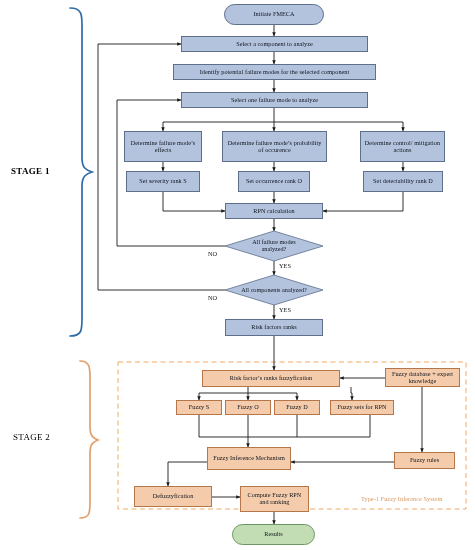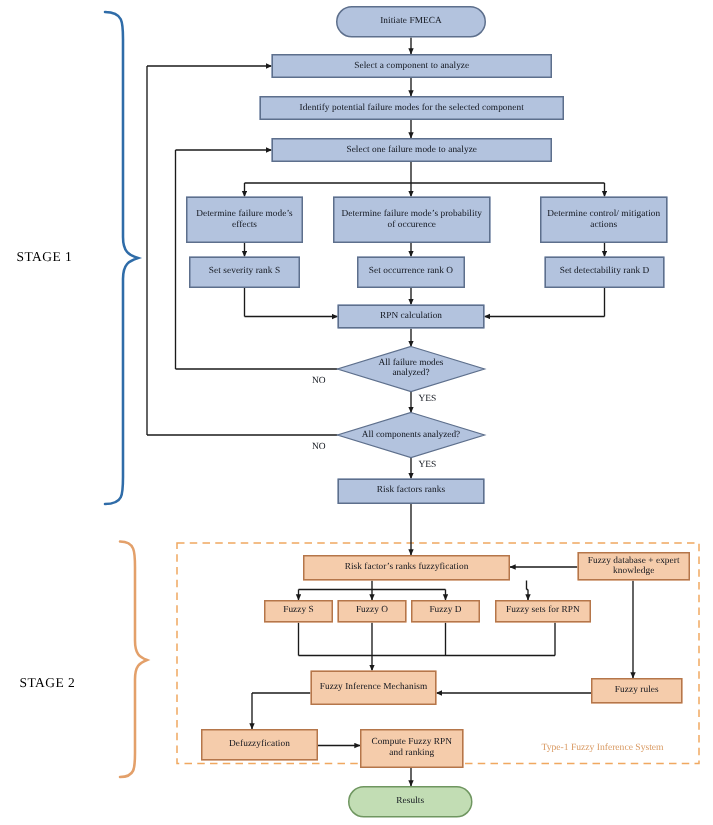--- a/index.html
+++ b/index.html
@@ -179,22 +179,22 @@
 
       <line x1="212" y1="497" x2="240" y2="497" marker-end="url(#arrow)"></line>
 
       <line x1="274" y1="512" x2="274" y2="524" marker-end="url(#arrow)"></line>
     </g>
 
     <polygon points="274,231 323,246 274,261 225,246" fill="#b3c3de" stroke="#5d6f8c" stroke-width="0.8"></polygon>
     <polygon points="274,275 323,290 274,305 225,290" fill="#b3c3de" stroke="#5d6f8c" stroke-width="0.8"></polygon>
   </svg>
 
-  <div class="stage-label" style="left:11px; top:166px;">STAGE 1</div>
-  <div class="stage-label" style="left:13px; top:450px;">STAGE 2</div>
+  <div class="stage-label" style="left:11px; top:166px;font-weight:bold;">STAGE 1</div>
+  <div class="stage-label" style="left:13px; top:432px;">STAGE 2</div>
 
   <div class="node term" style="left:224px; top:4px; width:100px; height:21px;">Initiate FMECA</div>
 
   <div class="node proc" style="left:181px; top:36px; width:187px; height:16px;">Select a component to analyze</div>
 
   <div class="node proc" style="left:173px; top:64px; width:203px; height:16px;">Identify potential failure modes for the selected component</div>
 
   <div class="node proc" style="left:181px; top:92px; width:187px; height:16px;">Select one failure mode to analyze</div>
 
   <div class="node proc" style="left:124px; top:131px; width:78px; height:31px; padding:0 3px;">Determine failure mode’s effects</div>

